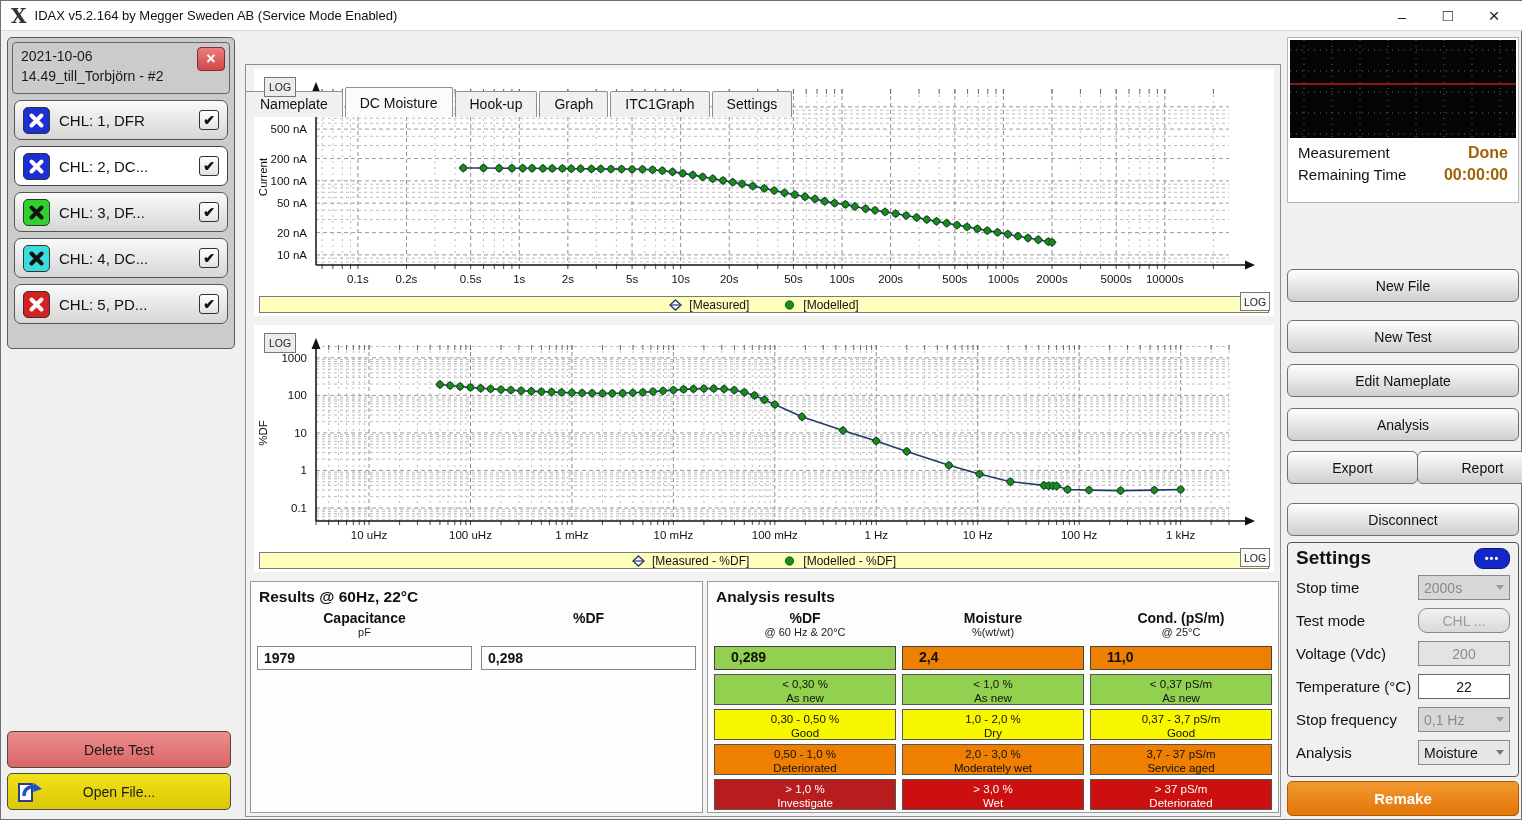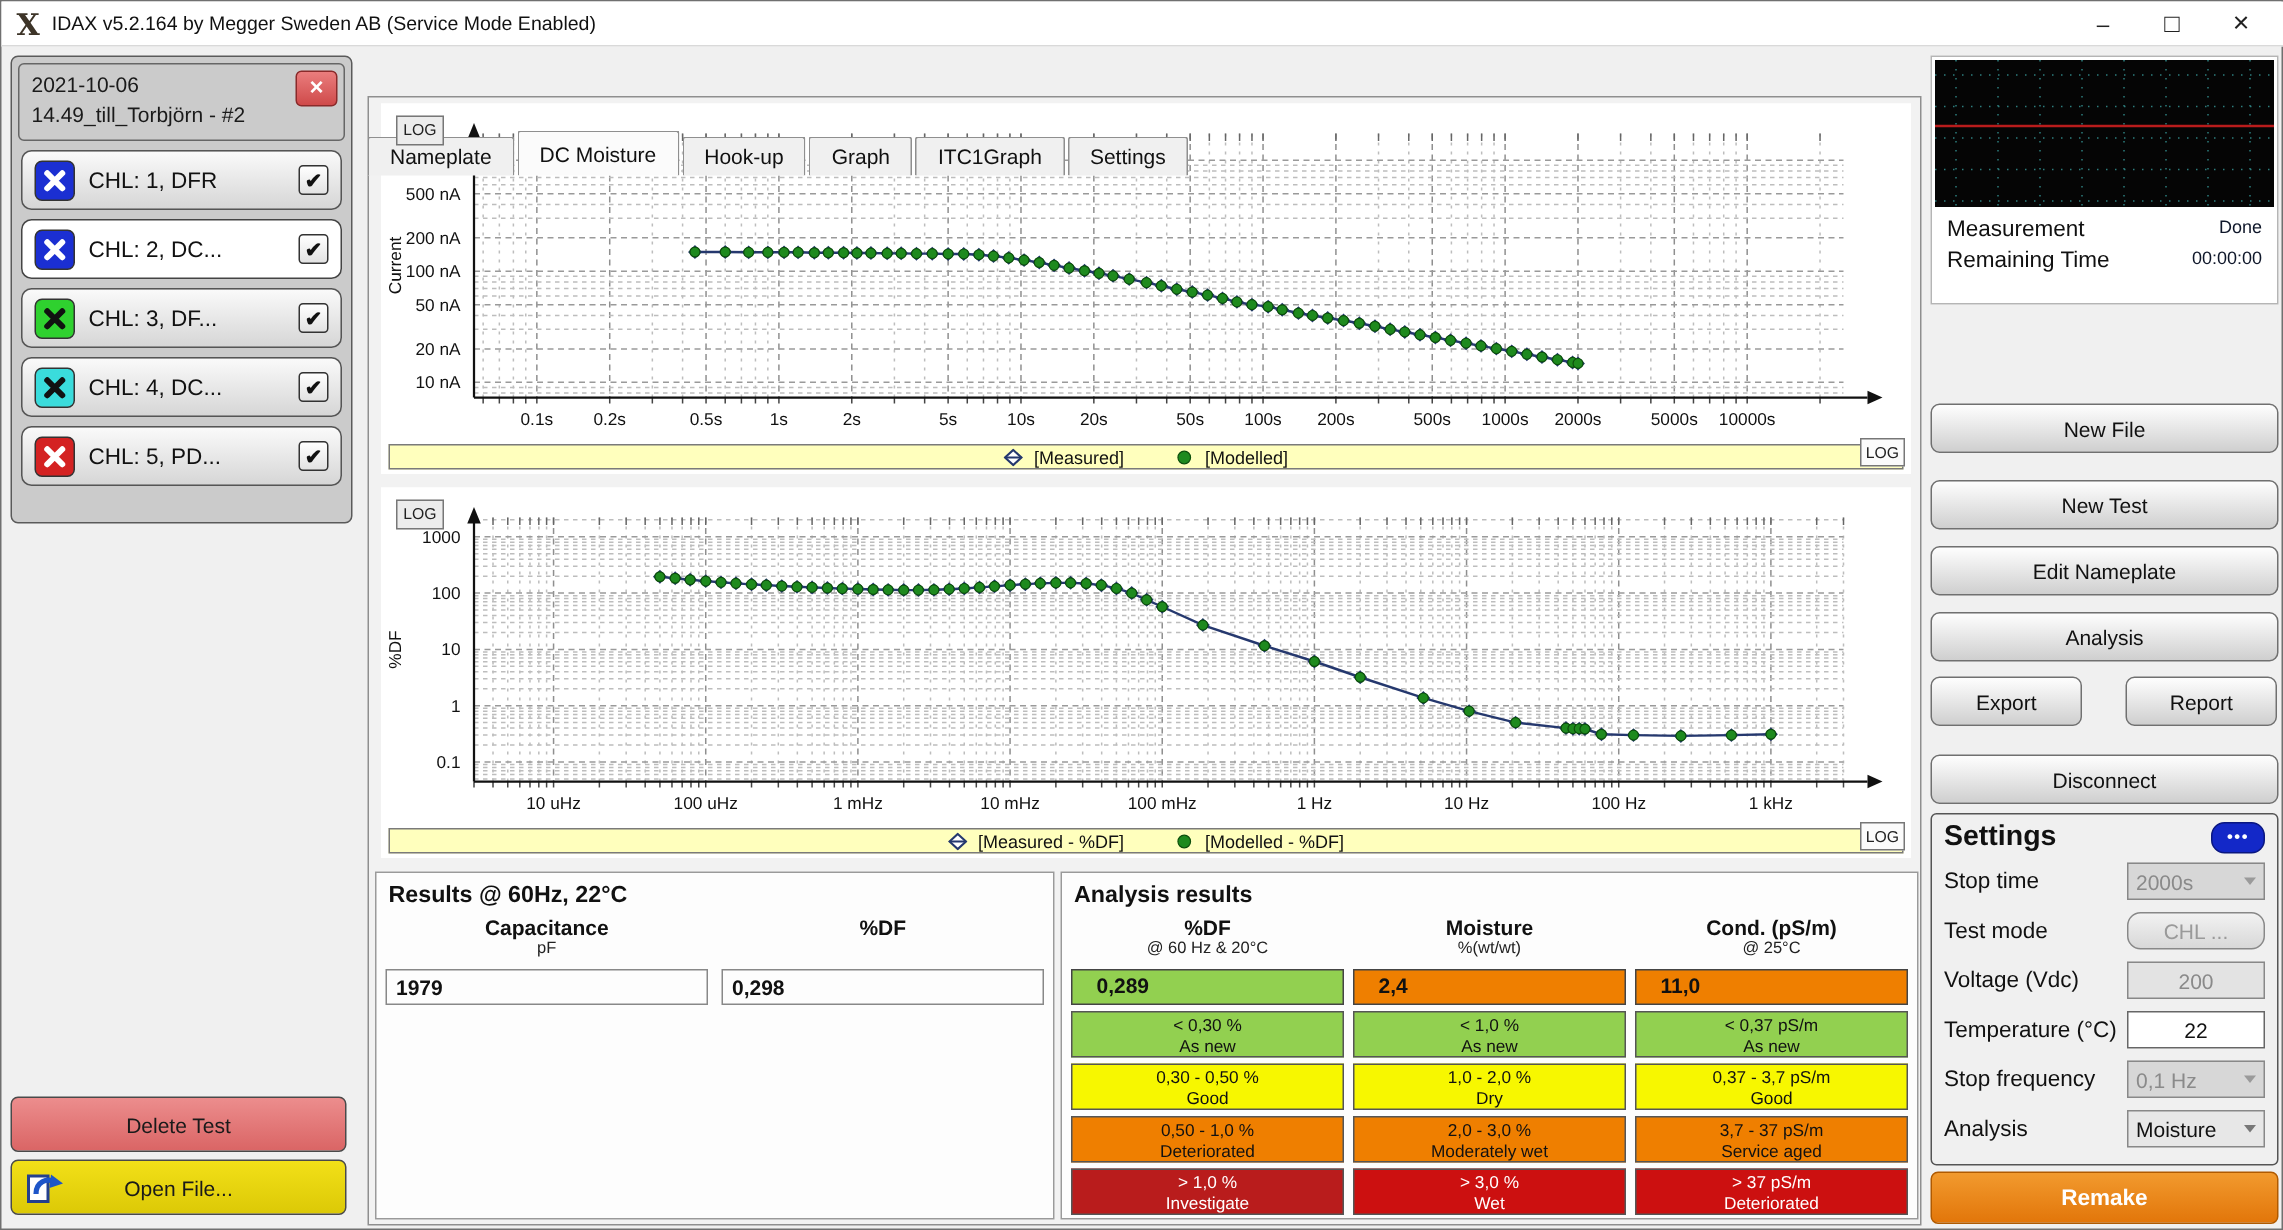--- a/index.html
+++ b/index.html
@@ -65,23 +65,23 @@
   .an-scalerow { display:flex; gap:6px; margin-top:4px; }
   .an-cell { width:182px; height:31px; border:1px solid #555; font-size:11.5px; color:#111; text-align:center; padding-top:2px; line-height:1.25; }
   .an-cell.red { color:#fff; }
 
   
   .rightcol { position:absolute; left:1286px; top:36px; width:232px; height:780px; }
   .scopebox { position:absolute; left:0; top:0; width:232px; height:166px; background:#ffffff; border:1px solid #b5b5b5; }
   .scope { display:block; margin:2px; }
   .inforow { display:flex; justify-content:space-between; padding:4px 10px 0 10px; }
   .inforow .lbl { font-size:15px; color:#111; }
-  .inforow .val { font-size:12px; font-weight:normal; color:#0f172a; }
+  .inforow .val { font-size:16px; font-weight:bold; color:#a16207; }
   .rbtn { position:absolute; left:0; width:232px; height:33px; border:1px solid #707070; border-radius:6px; background:linear-gradient(#fefefe,#cfcfcf); font-size:14px; color:#111; display:flex; align-items:center; justify-content:center; }
-  .rbtn.half { width:101px; }
+  .rbtn.half { width:131px; }
   .settingsbox { position:absolute; left:0; top:505px; width:232px; height:235px; border:1px solid #555; border-radius:4px; background:#f0f0f0; padding:4px 8px; }
   .set-title { display:flex; align-items:center; justify-content:space-between; margin-bottom:2px; }
   .set-title .t { font-size:19px; font-weight:bold; color:#111; }
   .dots-btn { width:36px; height:21px; border-radius:9px; background:#1328c8; border:1px solid #0a1780; color:#fff; font-size:11px; font-weight:bold; letter-spacing:1px; display:flex; align-items:center; justify-content:center; }
   .set-row { display:flex; align-items:center; justify-content:space-between; height:33px; }
   .set-row .lbl { font-size:15px; color:#111; }
   .ctl { width:92px; height:25px; border:1px solid #888; font-size:14px; display:flex; align-items:center; }
   .ctl.sel { justify-content:space-between; padding:0 5px; background:#e7e7e7; color:#111; }
   .ctl.sel.dis { background:#d7d7d7; color:#8a8a8a; }
   .ctl.btnctl { justify-content:center; border-radius:9px; background:linear-gradient(#f2f2f2,#d8d8d8); color:#9a9a9a; }

